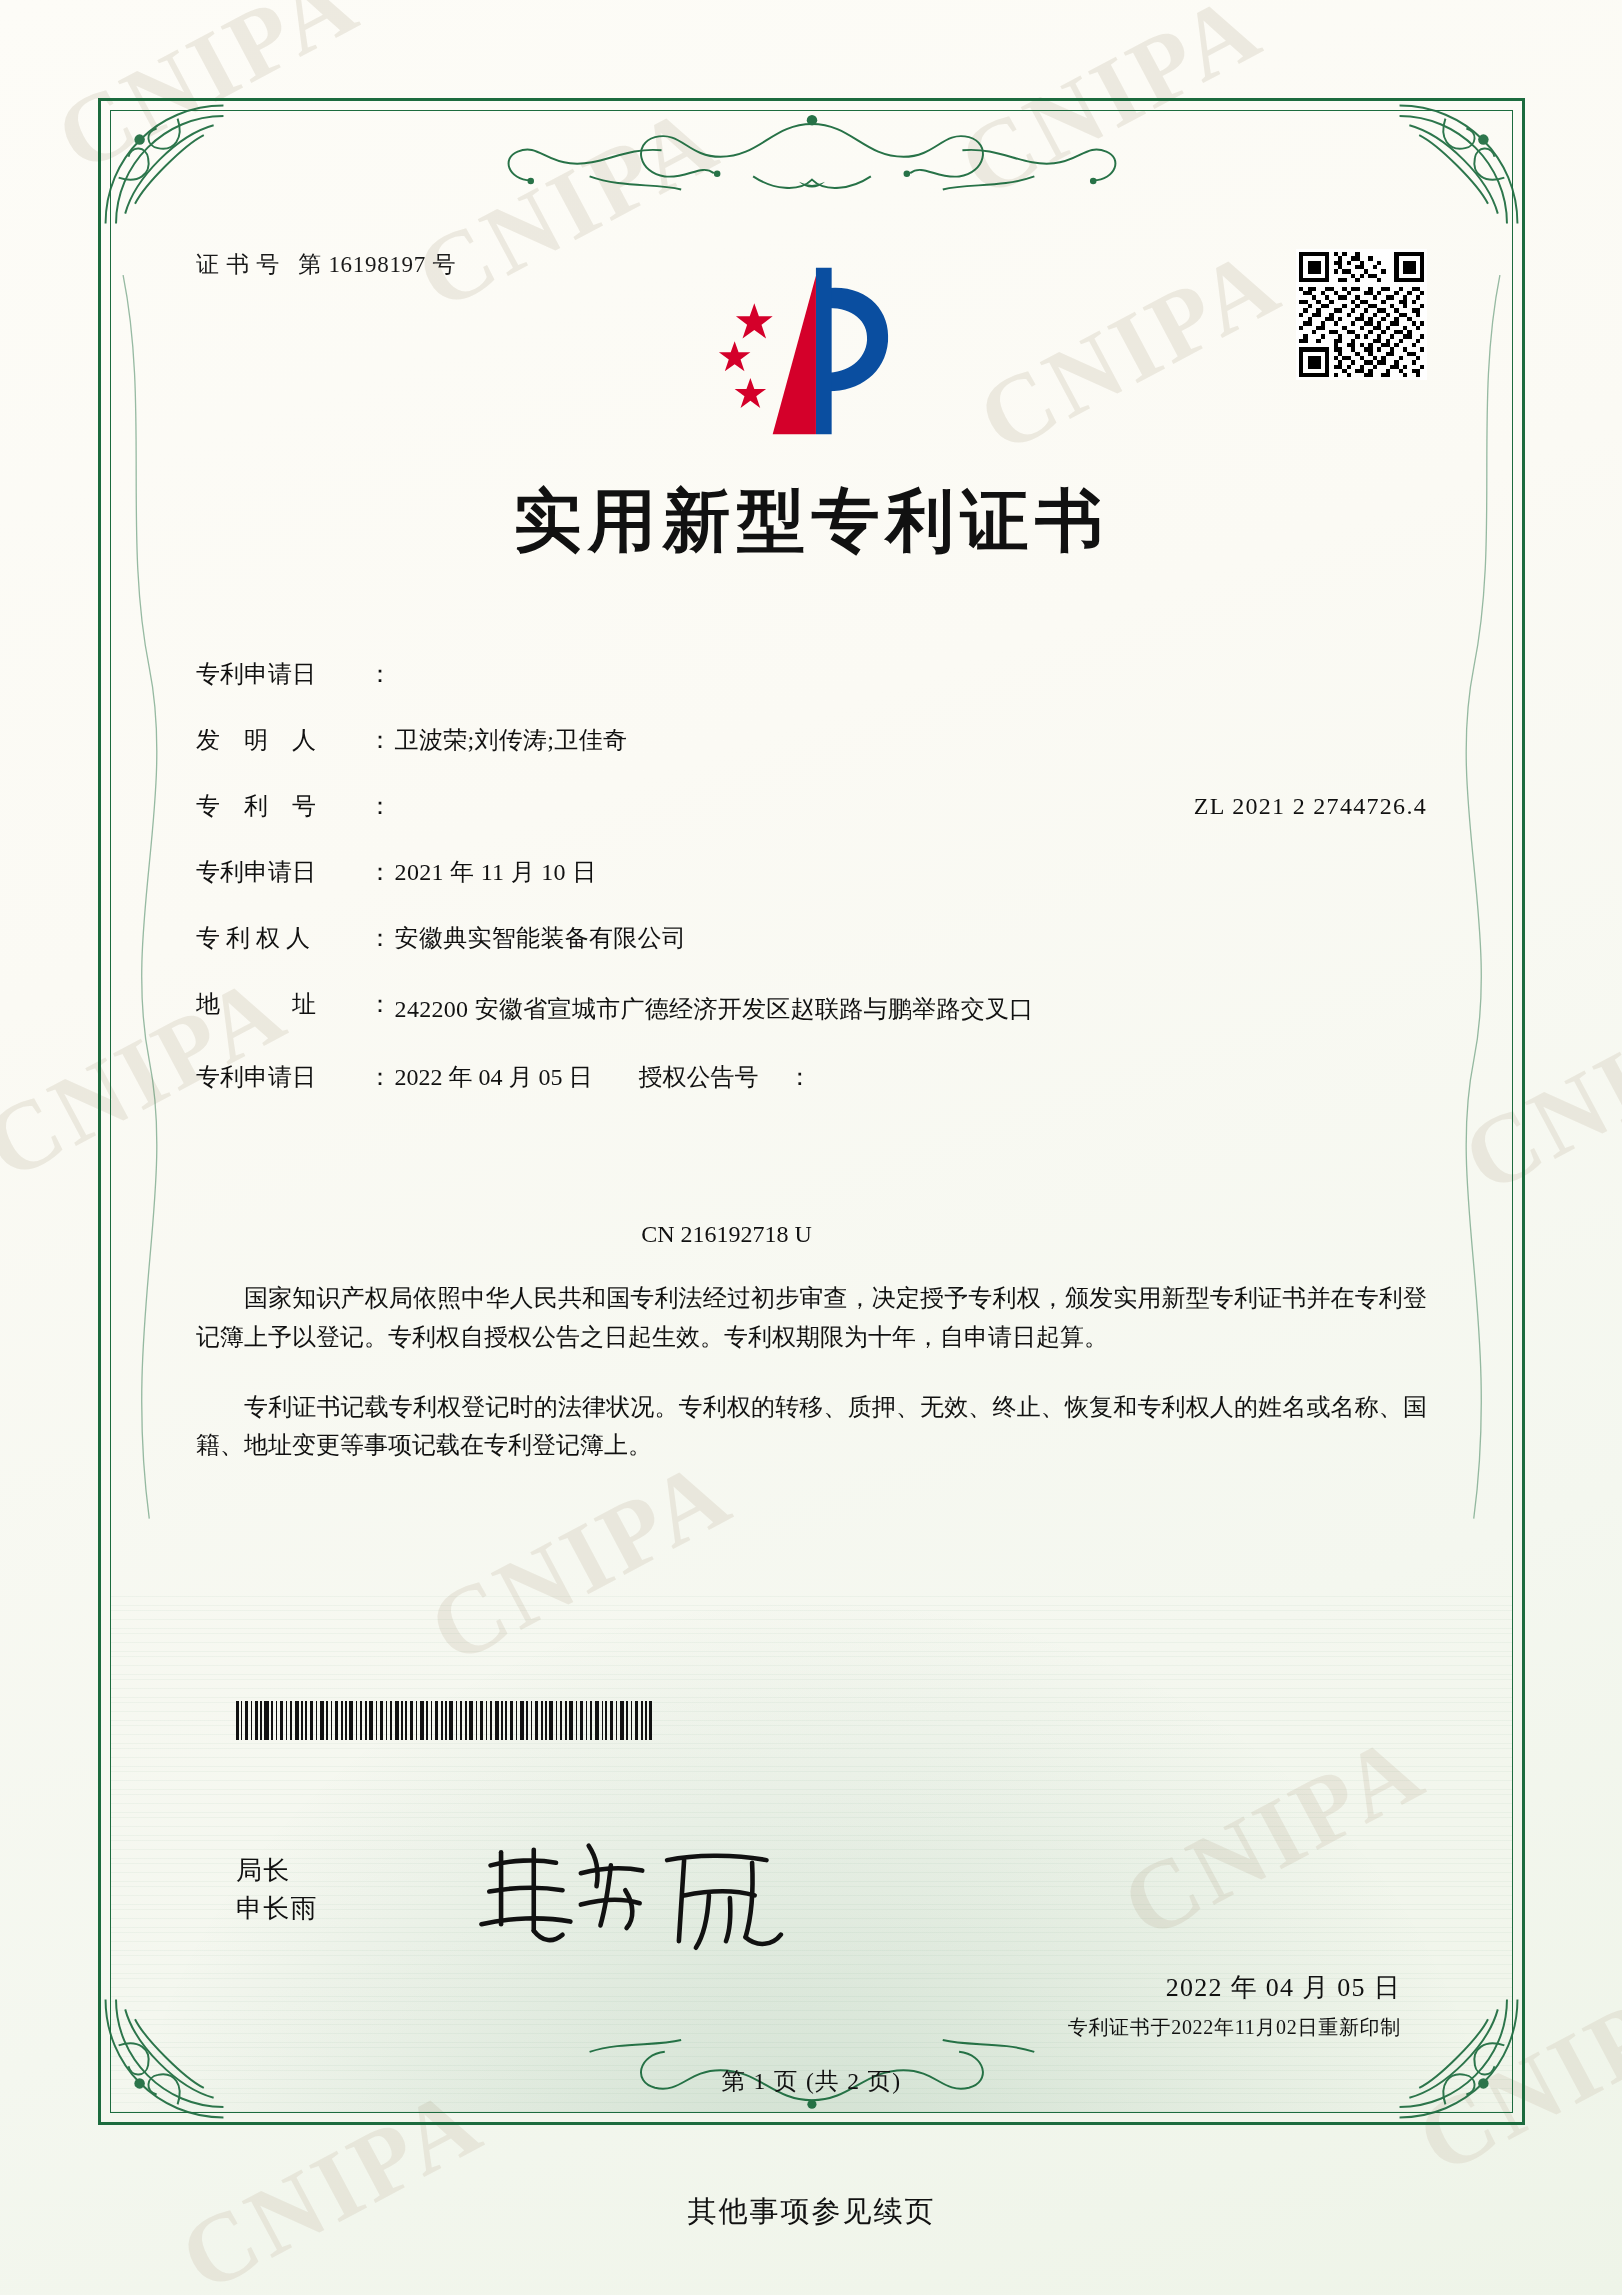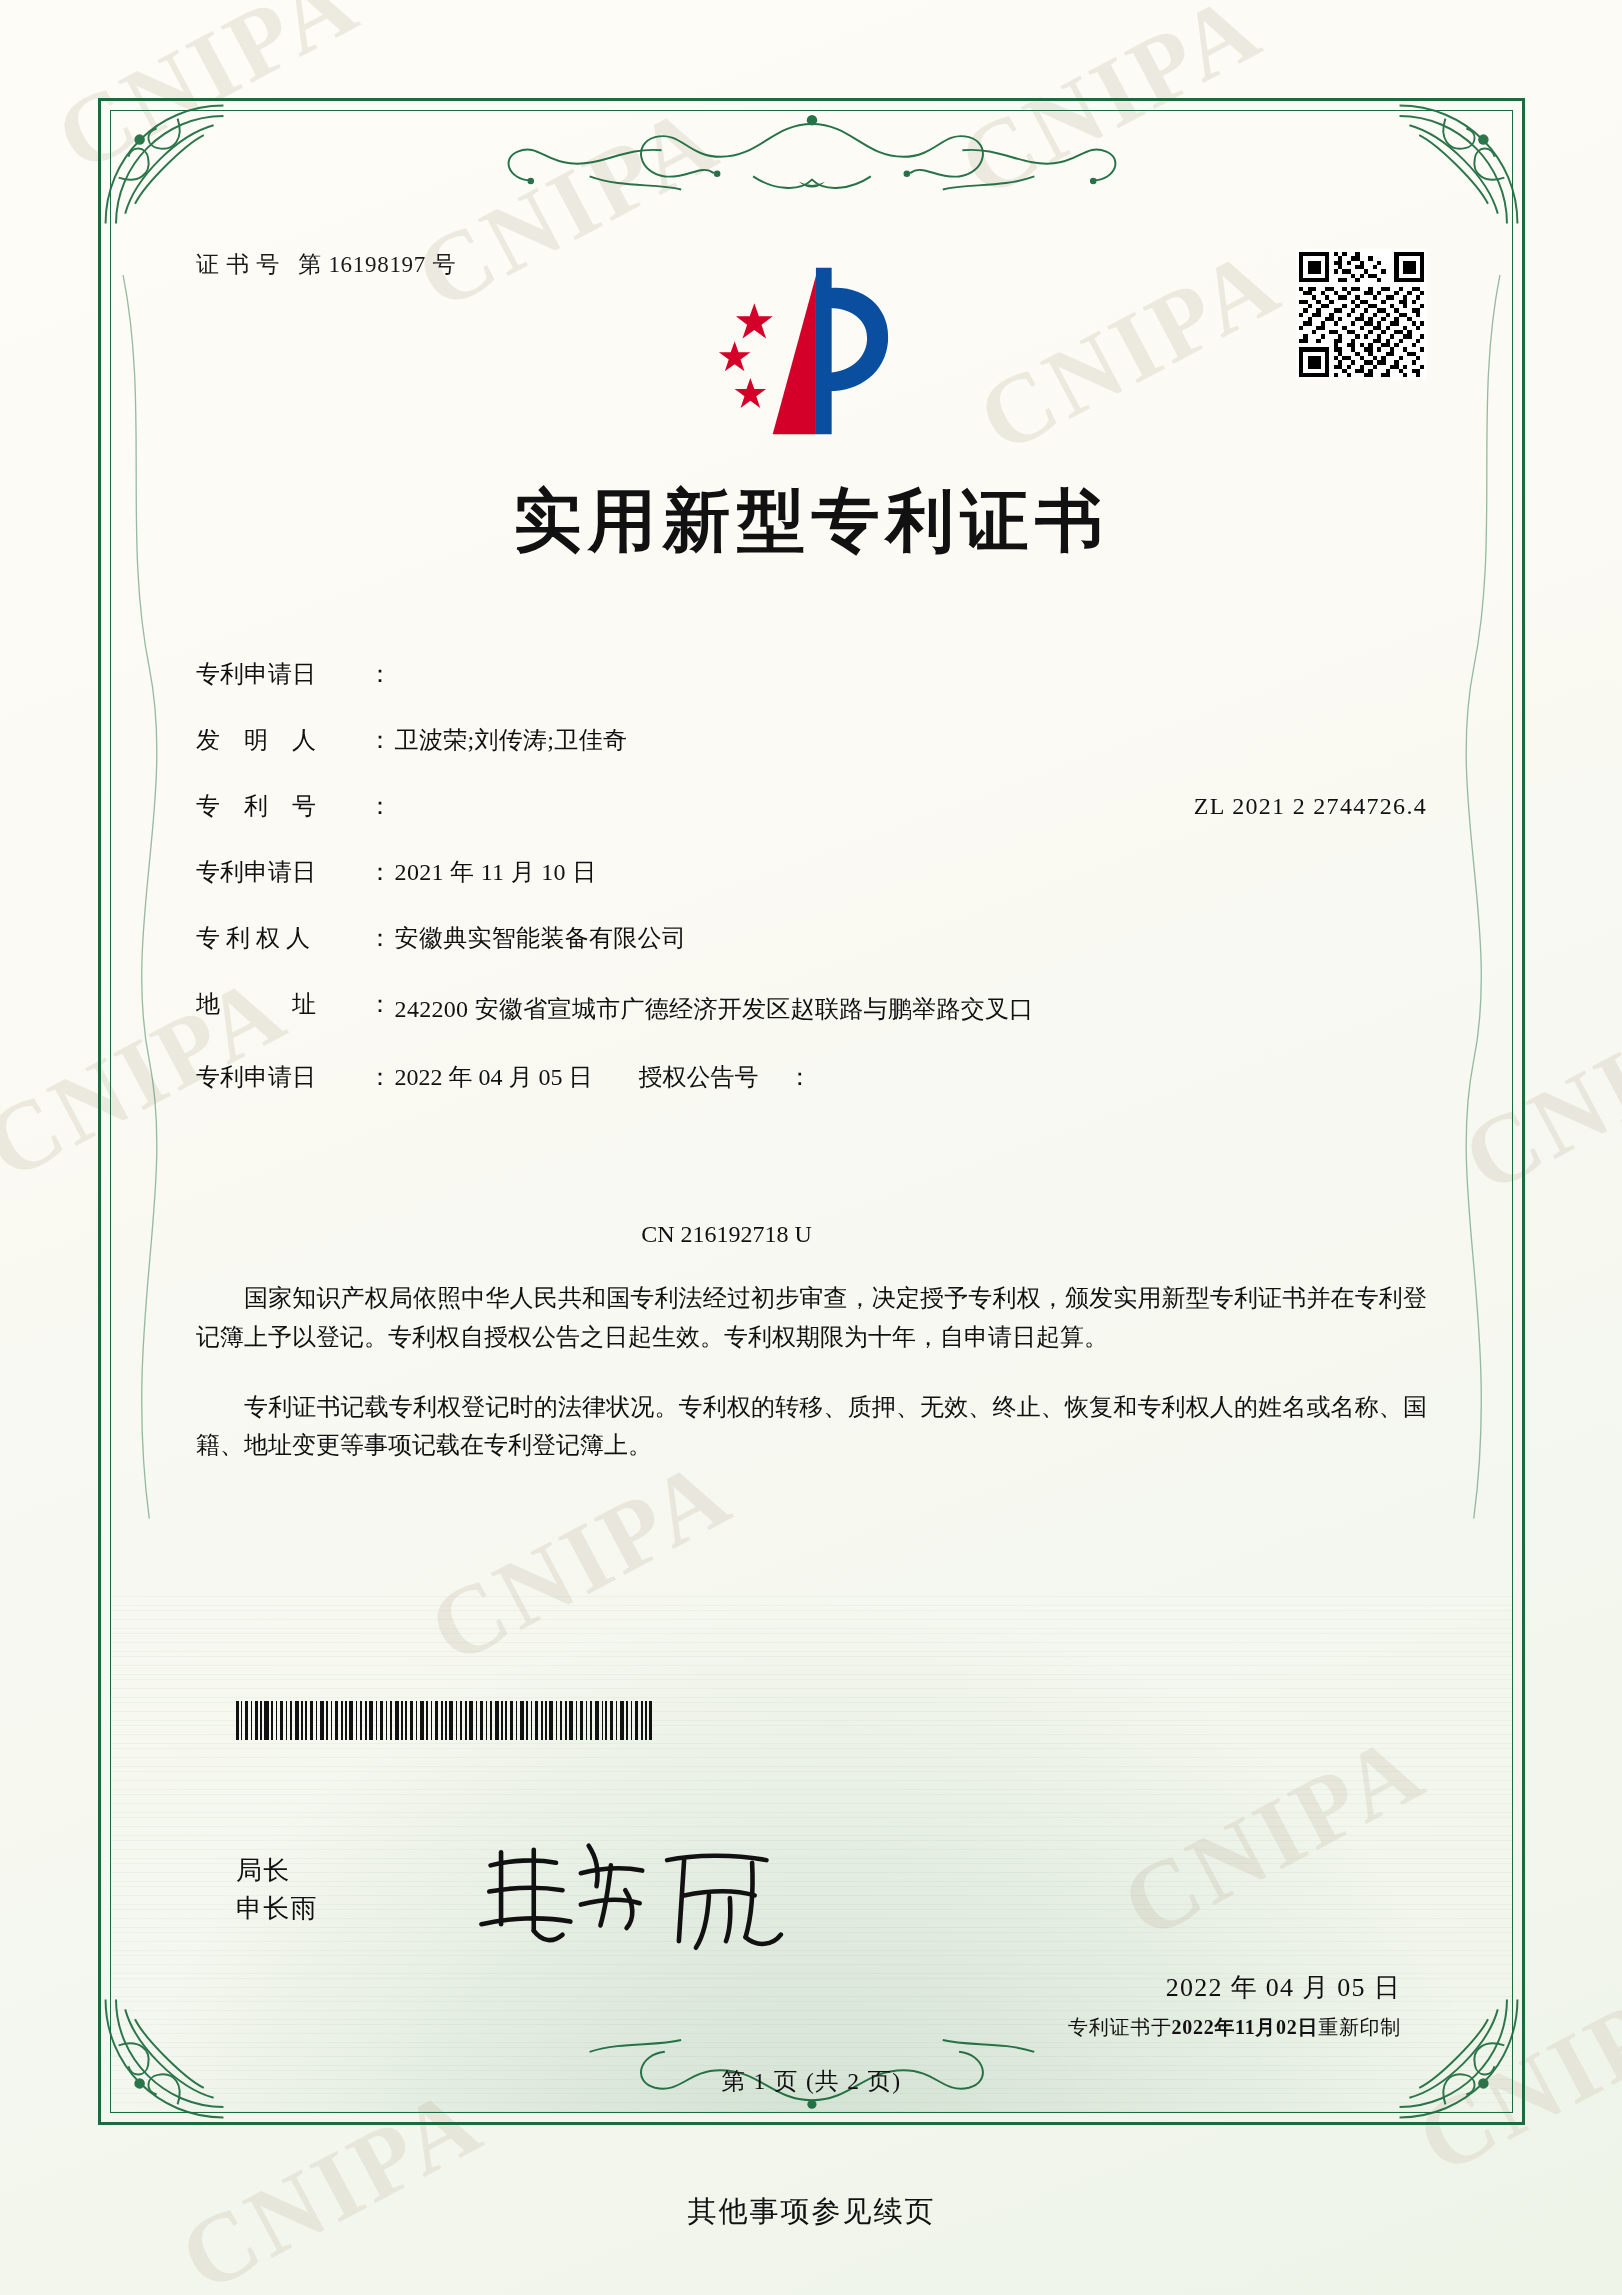--- a/index.html
+++ b/index.html
@@ -227,21 +227,21 @@
 
   .date-block {
     position: absolute;
     right: 222px;
     top: 1970px;
     text-align: right;
     color: #111;
   }
   .date-main { font-size: 26px; letter-spacing: 1.3px; }
   .date-sub { font-size: 20px; margin-top: 9.2px; letter-spacing: 0.7px; }
-  .date-sub b { font-weight: bold; text-align: center; }
+  .date-sub b { font-weight: normal; text-align: center; }
 
   .page-no {
     position: absolute;
     left: 0; right: 0;
     top: 2065px;
     text-align: center;
     font-size: 23.6px;
     color: #111;
     letter-spacing: 1.3px;
   }

